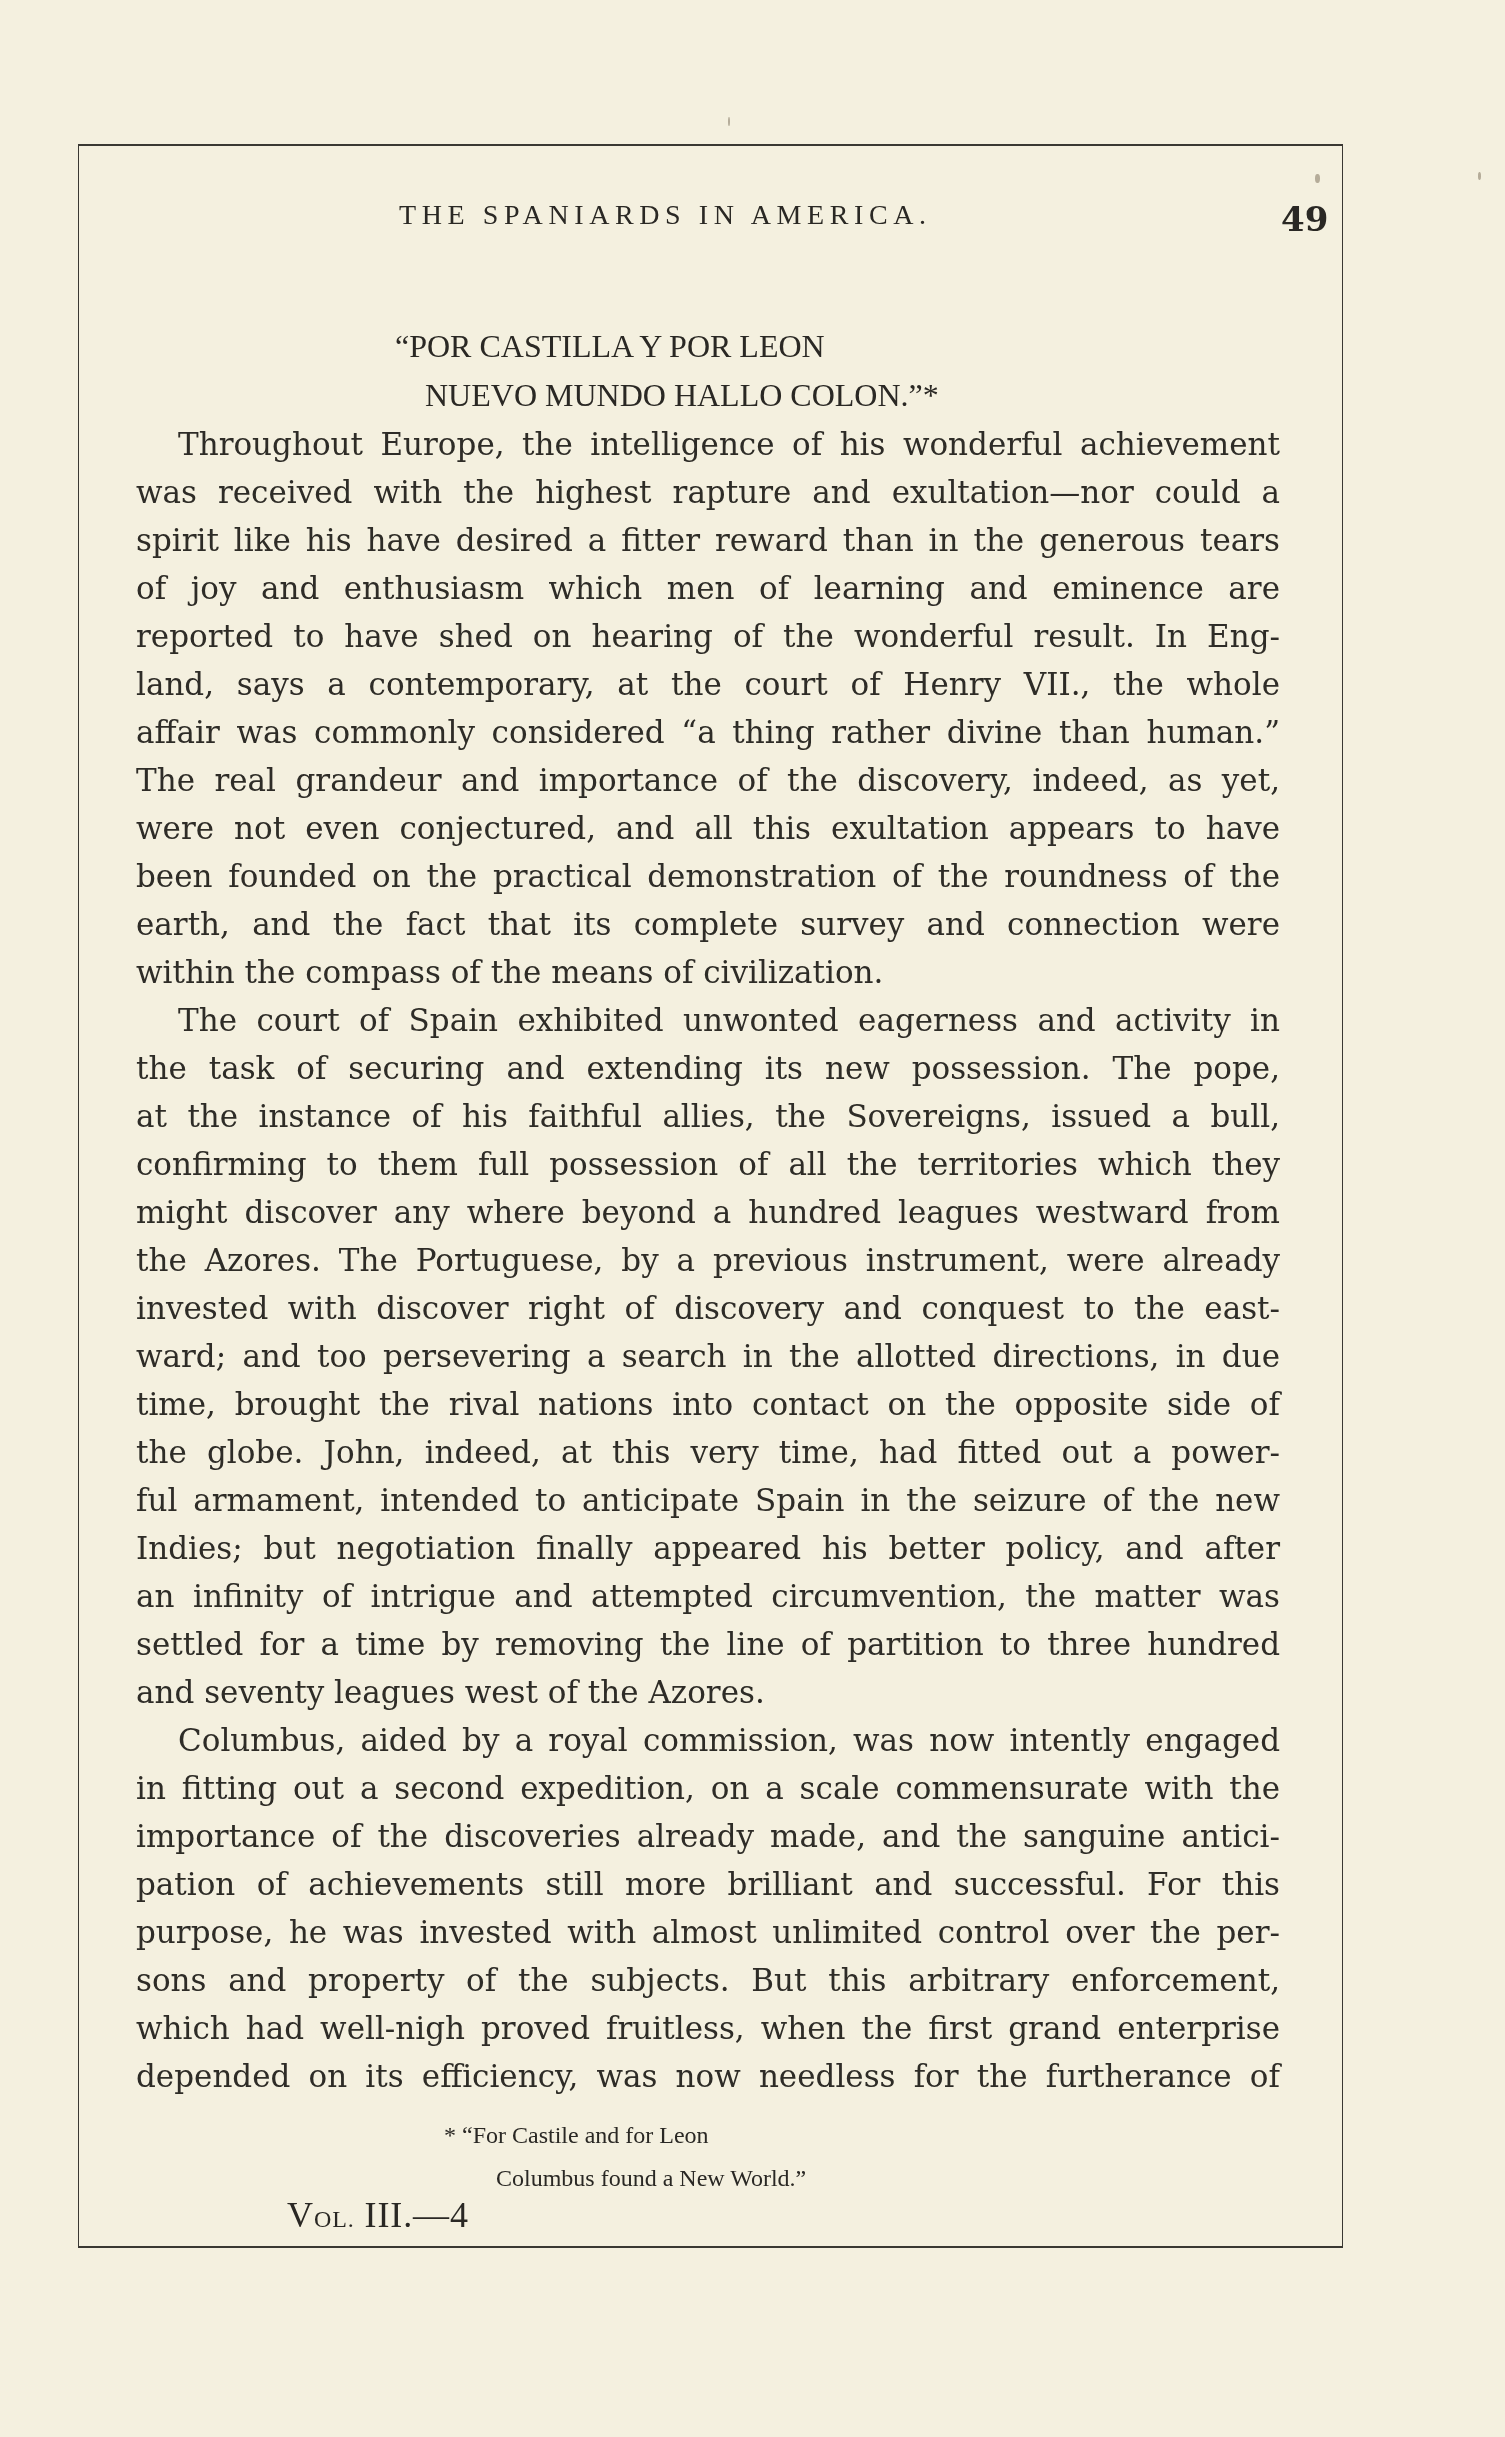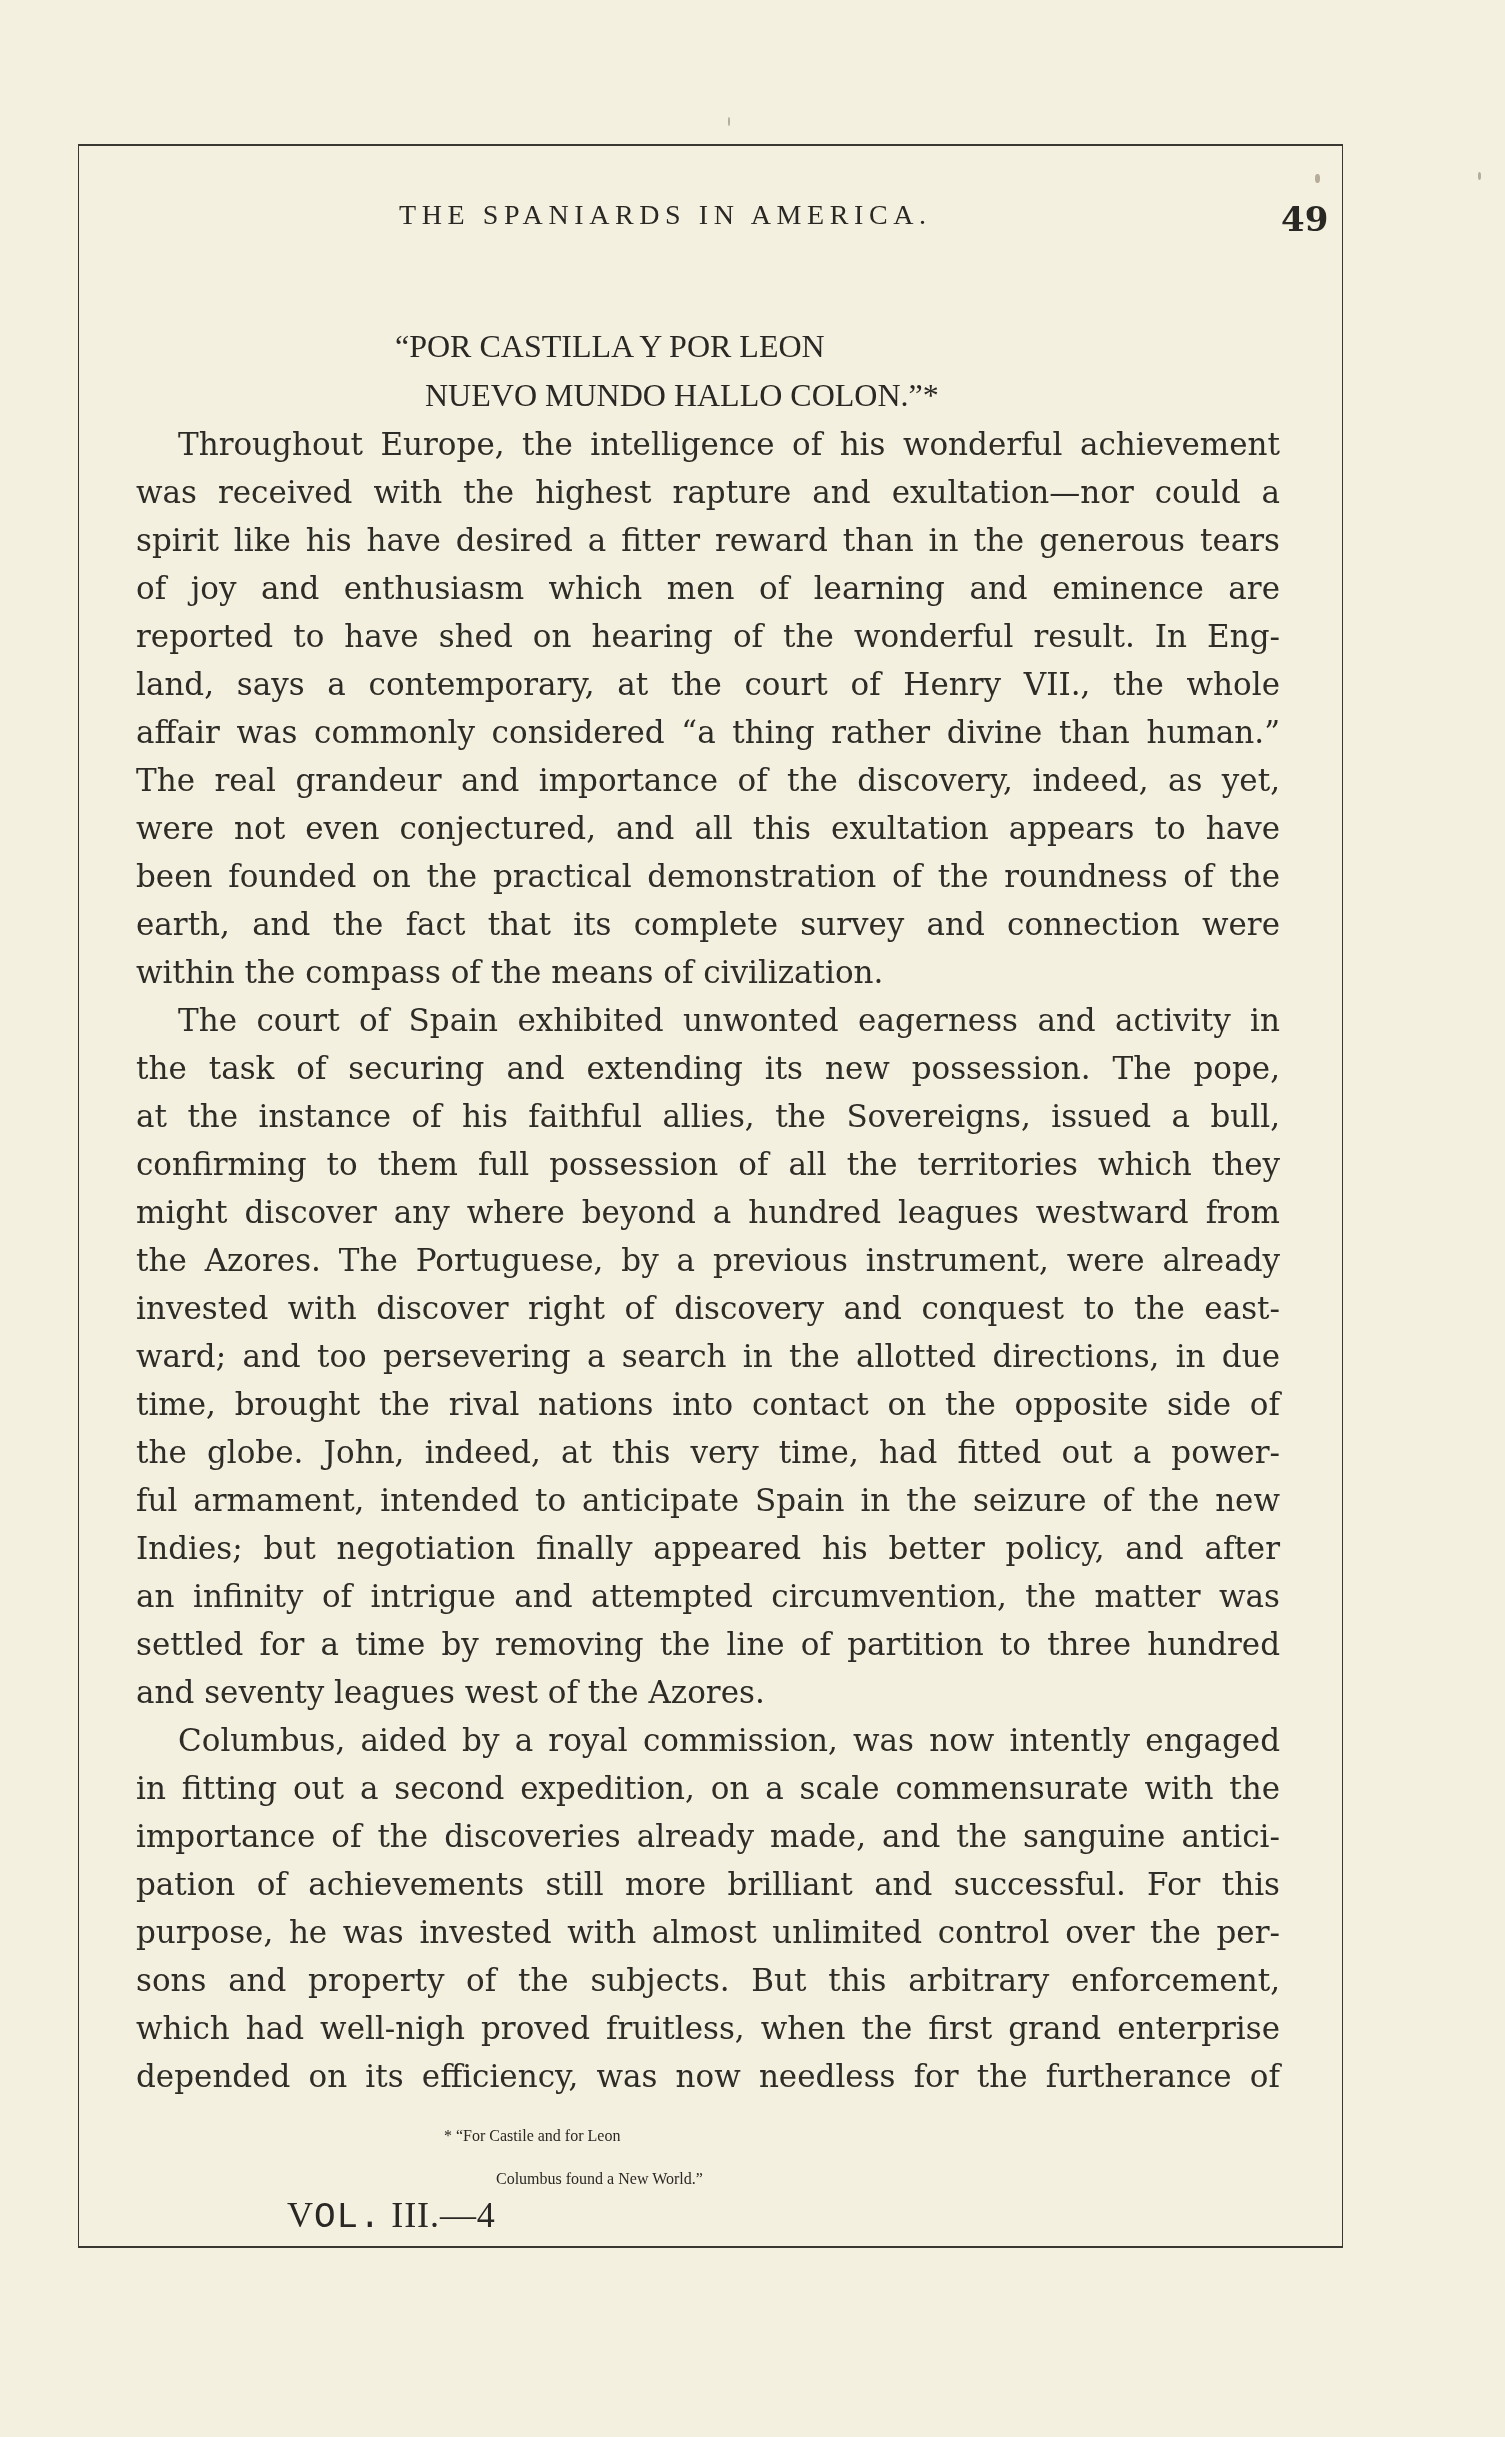--- a/index.html
+++ b/index.html
@@ -71,35 +71,35 @@
     white-space: nowrap;
     height: 48px;
   }
   .body-text .line.last { text-align-last: left; }
   .body-text .line.indent { padding-left: 42px; }
   .footnote {
     position: absolute;
     left: 444px;
     top: 2114px;
     font-family: "Liberation Serif", serif;
-    font-size: 16px;
+    font-size: 24px;
     line-height: 43px;
     color: #2a2824;
   }
   .footnote .line2 { padding-left: 52px; }
   .signature {
     position: absolute;
     left: 287px;
     top: 2194px;
     font-family: "Liberation Serif", serif;
     font-size: 36px;
     color: #2a2824;
     letter-spacing: 0.9px;
   }
-  .signature .sc { font-size: 36px; font-family: Liberation Mono, monospace; }
+  .signature .sc { font-size: 24px; }
   .speck {
     position: absolute;
     background: #8a7f6a;
     border-radius: 50%;
     opacity: 0.6;
   }
 </style>
 </head>
 <body>
 

